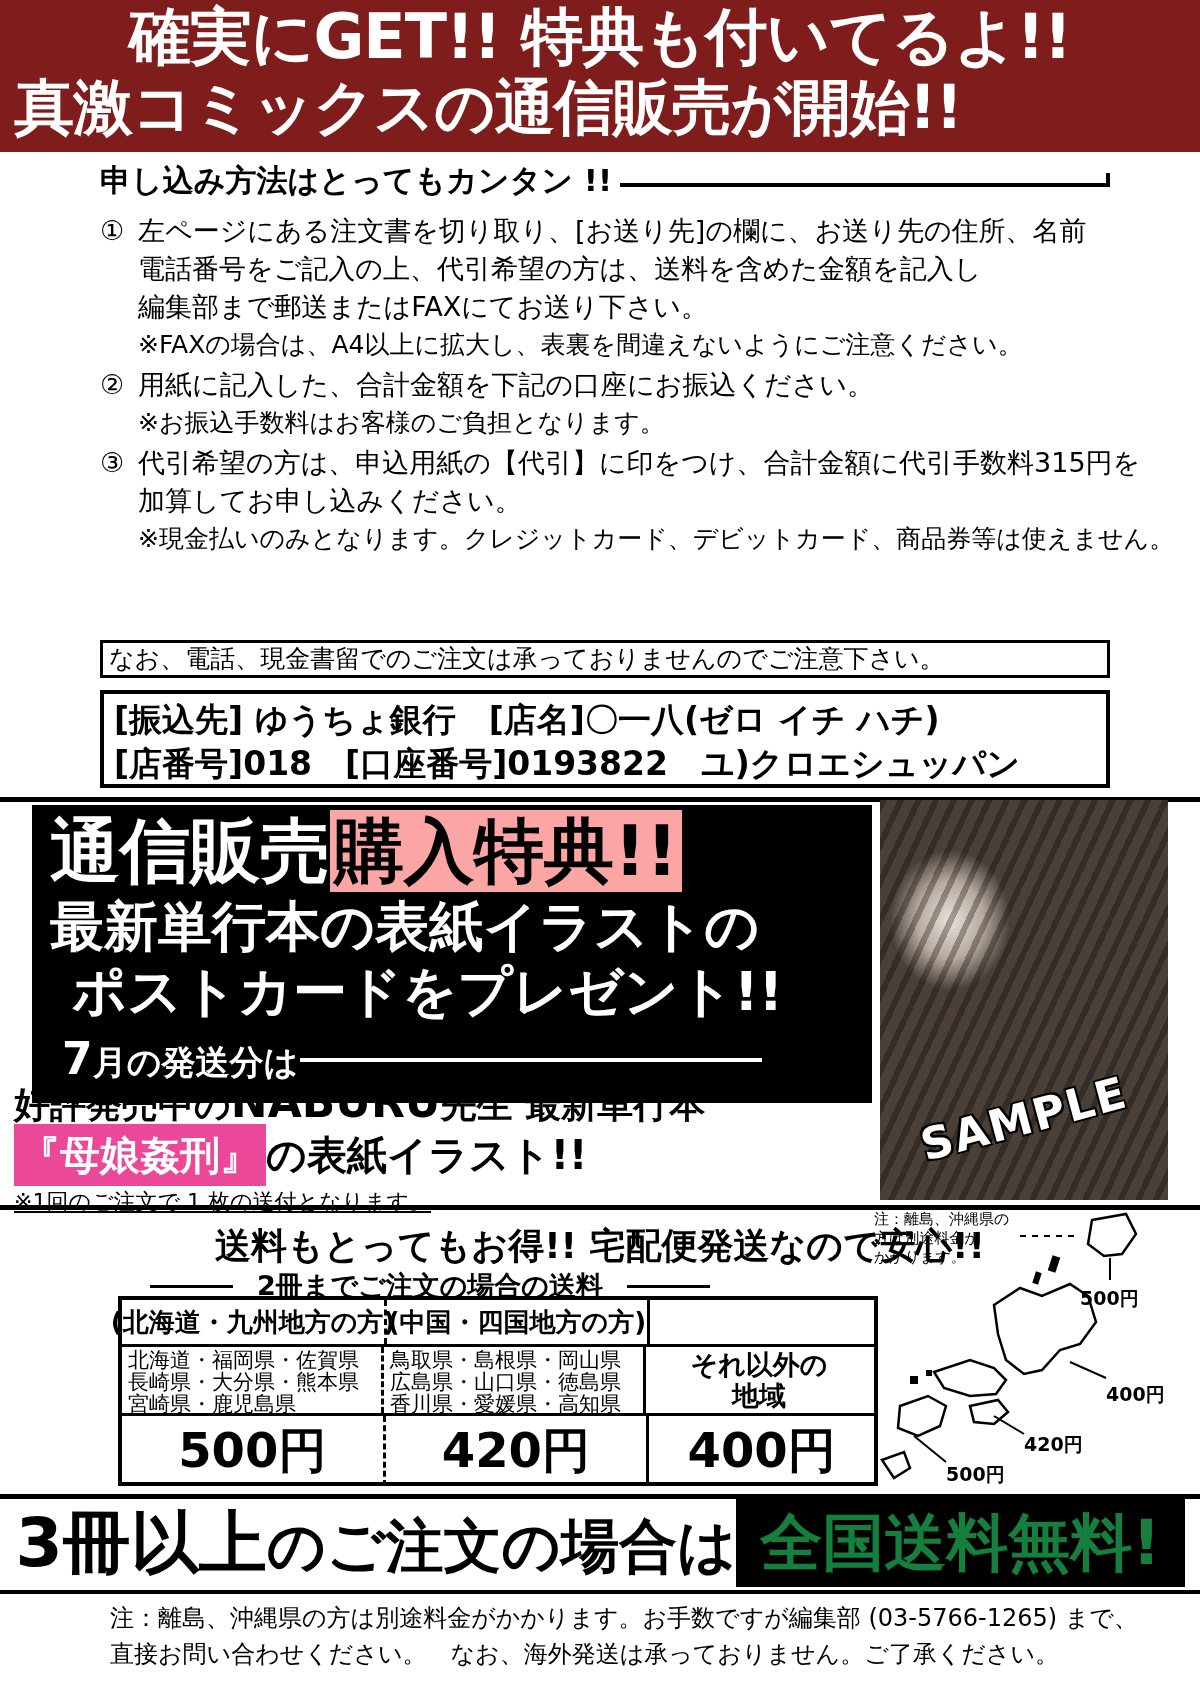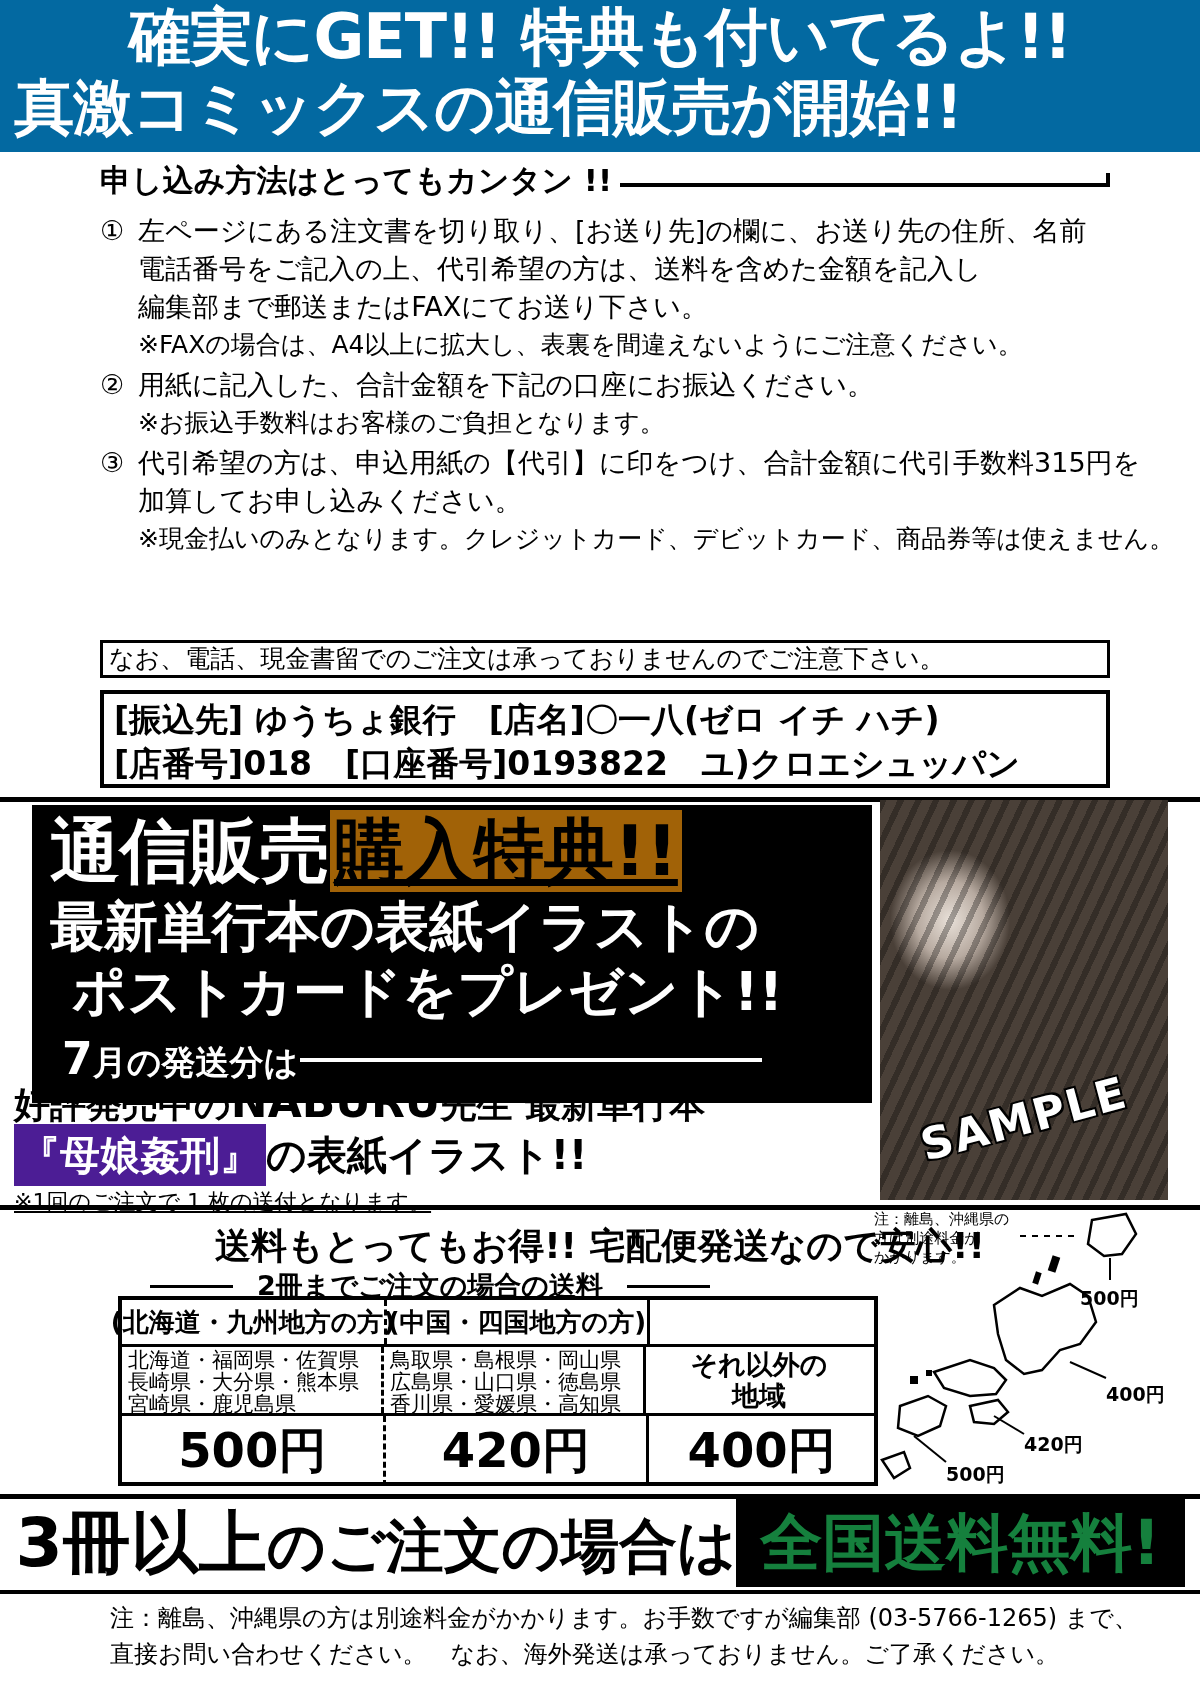--- a/index.html
+++ b/index.html
@@ -5,21 +5,21 @@
   html,body{margin:0;padding:0;background:#fff;}
   body{
     width:1200px;height:1707px;
     font-family:"DejaVu Sans","Liberation Sans",sans-serif;
     color:#000;overflow:hidden;position:relative;
   }
   .page{position:relative;width:1200px;height:1707px;background:#fff;}
 
   
   .banner{
-    position:absolute;left:0;top:0;width:1200px;height:152px;background:#0369a1;
+    position:absolute;left:0;top:0;width:1200px;height:152px;background:#7f1d1d;
   }
   .banner-l1, .banner-l2{
     color:#fff;font-weight:bold;text-align:center;letter-spacing:-1px;
     white-space:nowrap;
   }
   .banner-l1{position:absolute;top:2px;left:0;width:1200px;font-size:62px;line-height:70px;}
   .banner-l2{position:absolute;top:72px;left:0;width:976px;font-size:60px;line-height:70px;}
 
   
   .howto{position:absolute;left:100px;top:160px;width:1010px;}
@@ -51,34 +51,34 @@
   .hr-thick{position:absolute;left:0;width:1200px;height:5px;background:#000;}
 
   
   .benefit{
     position:absolute;left:32px;top:805px;width:1136px;height:310px;
   }
   .benefit-black{
     position:absolute;left:0;top:0;width:840px;height:298px;background:#000;
   }
   .b-l1{position:absolute;left:18px;top:6px;font-size:70px;line-height:80px;font-weight:bold;color:#fff;white-space:nowrap;}
-  .b-l1 .inv{background:#a16207;color:#000;padding:0 4px;text-decoration:underline;}
+  .b-l1 .inv{background:#fca5a5;color:#000;padding:0 4px;}
   .b-l2{position:absolute;left:18px;top:90px;font-size:54px;line-height:64px;font-weight:bold;color:#fff;white-space:nowrap;}
   .b-l3{position:absolute;left:40px;top:155px;font-size:54px;line-height:64px;font-weight:bold;color:#fff;white-space:nowrap;}
 
   .month-row{position:absolute;left:30px;top:228px;width:700px;display:flex;align-items:center;gap:2px;}
   .month-row .m{color:#fff;font-size:34px;font-weight:bold;white-space:nowrap;}
   .month-row .m .big{font-size:44px;}
   .month-row .rule{flex:1;height:4px;background:#fff;}
 
   .naburu{position:absolute;left:14px;top:1078px;width:820px;}
   .nab-l1{font-size:36px;line-height:48px;font-weight:bold;white-space:nowrap;}
   .nab-l1 .en{font-size:44px;}
   .nab-l2{font-size:40px;line-height:52px;font-weight:bold;white-space:nowrap;}
-  .nab-l2 .inv{background:#4c1d95;color:#fff;padding:8px 6px;}
+  .nab-l2 .inv{background:#ec4899;color:#fff;padding:8px 6px;}
   .nab-note{font-size:22px;line-height:30px;margin-top:6px;text-decoration:underline;}
 
   
   .sample{
     position:absolute;left:880px;top:800px;width:288px;height:400px;
     background:#111;overflow:hidden;border:0;
   }
   .sample .tex{position:absolute;inset:0;
     background:
       radial-gradient(ellipse 60px 70px at 70px 120px,#e8e0d8 0%,#b7aaa0 55%,#4a4038 100%),

